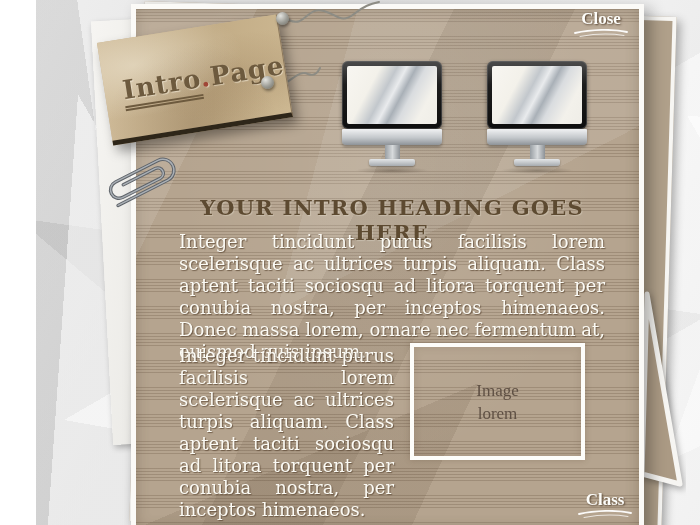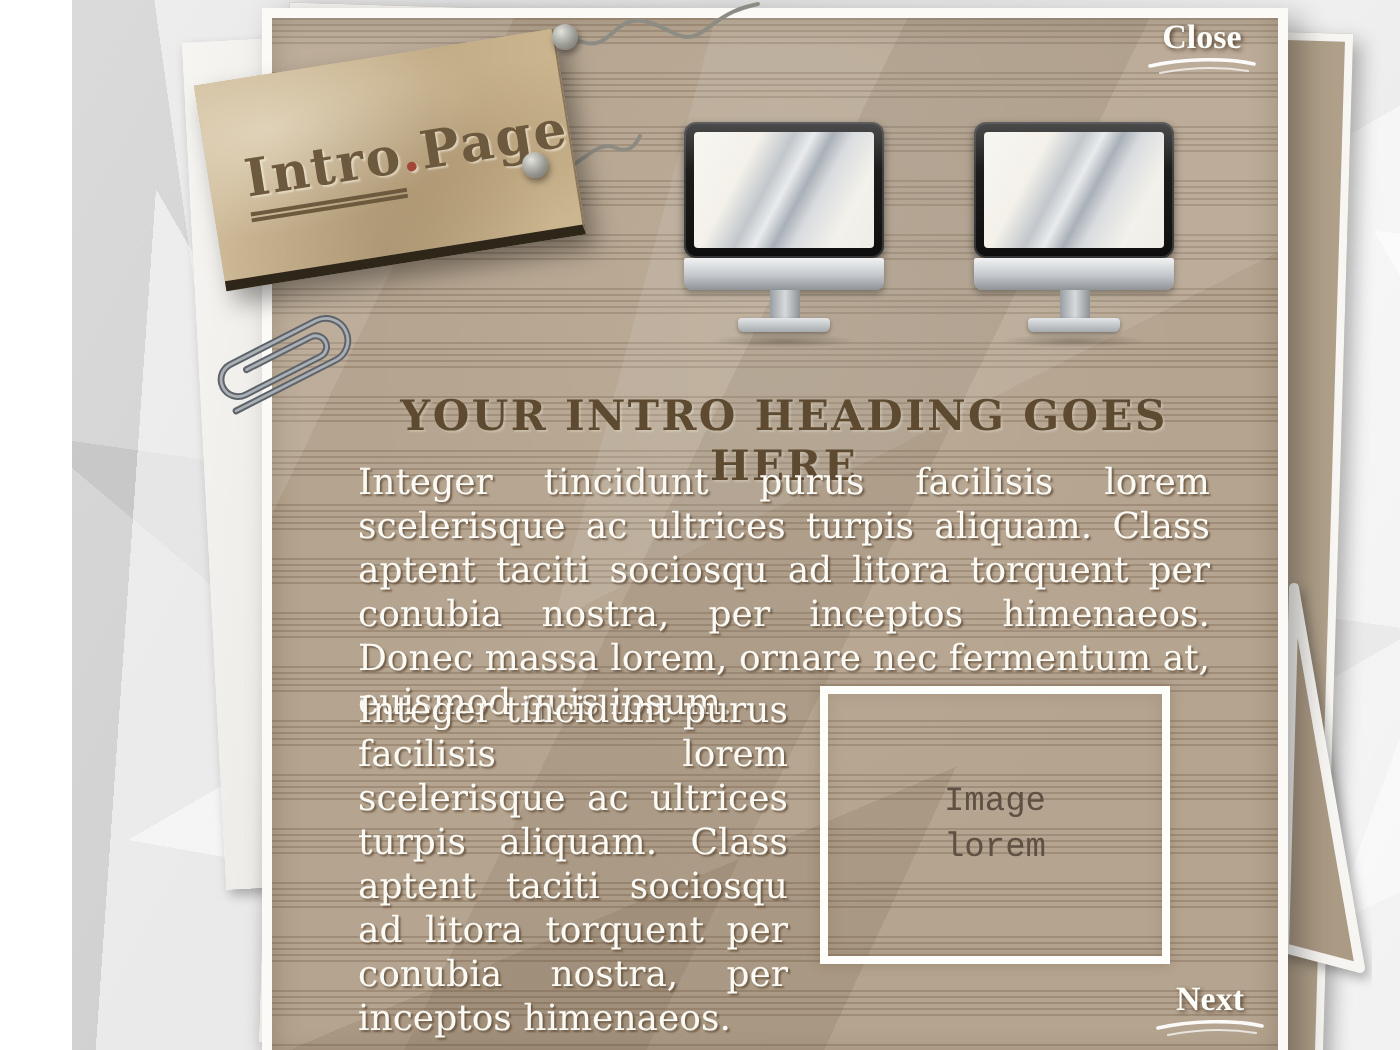--- a/index.html
+++ b/index.html
@@ -70,24 +70,24 @@
   
   .heading{position:absolute;left:43px;top:186px;width:426px;margin:0;
     font-family:"DejaVu Serif","Liberation Serif",serif;font-weight:bold;font-size:21px;
     letter-spacing:1.2px;color:#5d4a31;text-shadow:1px 1px 1px rgba(255,255,245,.25);text-align:center;}
   .para{position:absolute;margin:0;font-family:"DejaVu Serif","Liberation Serif",serif;
     font-size:18px;line-height:22px;text-align:justify;color:#fbfaf4;
     text-shadow:1px 1px 1px rgba(96,76,56,.8);}
   .para-main{left:43px;top:222px;width:426px;}
   .para-side{left:43px;top:336px;width:215px;}
   
-  .img-box{position:absolute;left:274px;top:334px;width:175px;height:139px;box-sizing:border-box;
+  .img-box{position:absolute;left:274px;top:334px;width:175px;height:117px;box-sizing:border-box;
     border:4px solid #fdfdfa;box-shadow:0 0 6px rgba(80,60,40,.25), inset 0 0 8px rgba(80,60,40,.15);
     display:flex;flex-direction:column;align-items:center;justify-content:center;cursor:pointer;
-    font-family:Liberation Mono, monospace;font-size:17px;line-height:23px;color:#5f5044;text-align:center;}
+    font-family:Liberation Serif, serif;font-size:17px;line-height:23px;color:#5f5044;text-align:center;}
   
   .tag{position:absolute;left:68px;top:28px;width:182px;height:104px;box-sizing:border-box;
     transform:rotate(-9deg);z-index:5;
     background-color:#c9b492;
     background-image:
       radial-gradient(ellipse at 18% 28%, rgba(255,252,240,.4), rgba(0,0,0,0) 52%),
       radial-gradient(ellipse at 78% 55%, rgba(128,98,64,.18), rgba(0,0,0,0) 55%),
       radial-gradient(ellipse at 45% 96%, rgba(96,70,44,.22), rgba(0,0,0,0) 60%),
       linear-gradient(100deg,#cfbb99,#c2ac86 60%,#ccb791);
     border-bottom:5px solid #2e2619;border-right:1px solid #8a765a;
@@ -153,21 +153,21 @@
     <p class="para para-main">Integer tincidunt purus facilisis lorem scelerisque ac ultrices turpis aliquam. Class aptent taciti sociosqu ad litora torquent per conubia nostra, per inceptos himenaeos. Donec massa lorem, ornare nec fermentum at, euismod quis ipsum.</p>
 
     <p class="para para-side">Integer tincidunt purus facilisis lorem scelerisque ac ultrices turpis aliquam. Class aptent taciti sociosqu ad litora torquent per conubia nostra, per inceptos himenaeos.</p>
 
     <div class="img-box">
       <span>Image</span>
       <span>lorem</span>
     </div>
 
     <div class="nav-btn btn-next">
-      <span>Next</span>
+      <span>Class</span>
       <svg width="54" height="9" viewBox="0 0 54 9">
         <path d="M1 4 C 18 0, 40 0, 53 3" stroke="rgba(255,255,255,.95)" stroke-width="1.8" fill="none" stroke-linecap="round"></path>
         <path d="M6 7.5 C 22 4.5, 38 4.5, 50 6.5" stroke="rgba(255,255,255,.7)" stroke-width="1.1" fill="none" stroke-linecap="round"></path>
       </svg>
     </div>
   </div>
 
   <svg class="wire wire-1" width="95" height="30" viewBox="0 0 95 30">
     <path d="M3 20 C 20 28, 20 6, 38 11 C 52 15, 55 24, 68 14 C 78 6, 84 4, 93 2" stroke="#8d8c84" stroke-width="2" fill="none" stroke-linecap="round"></path>
   </svg>

